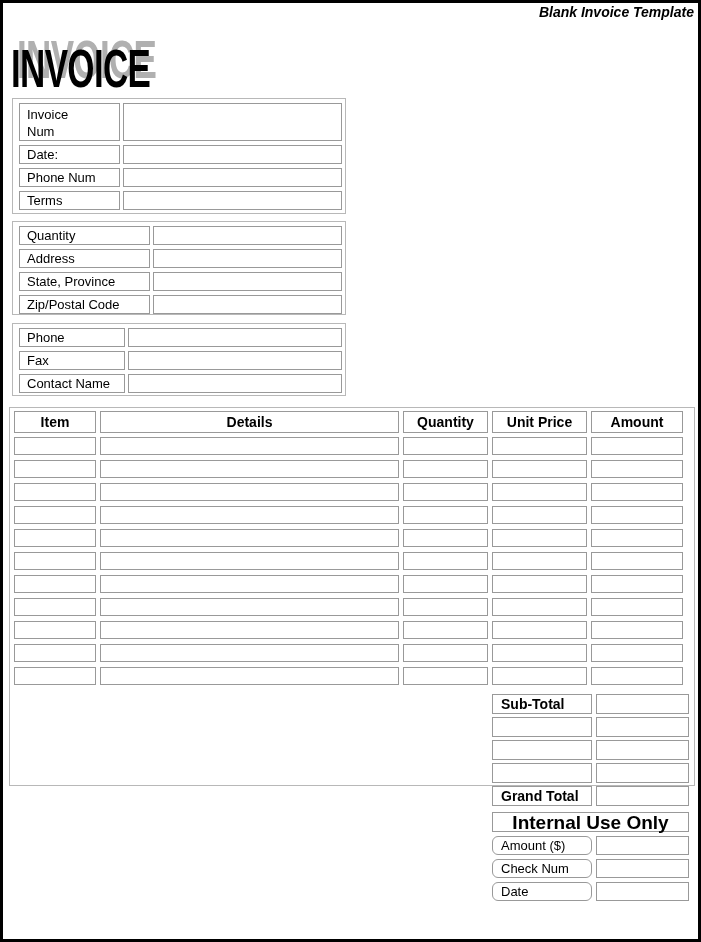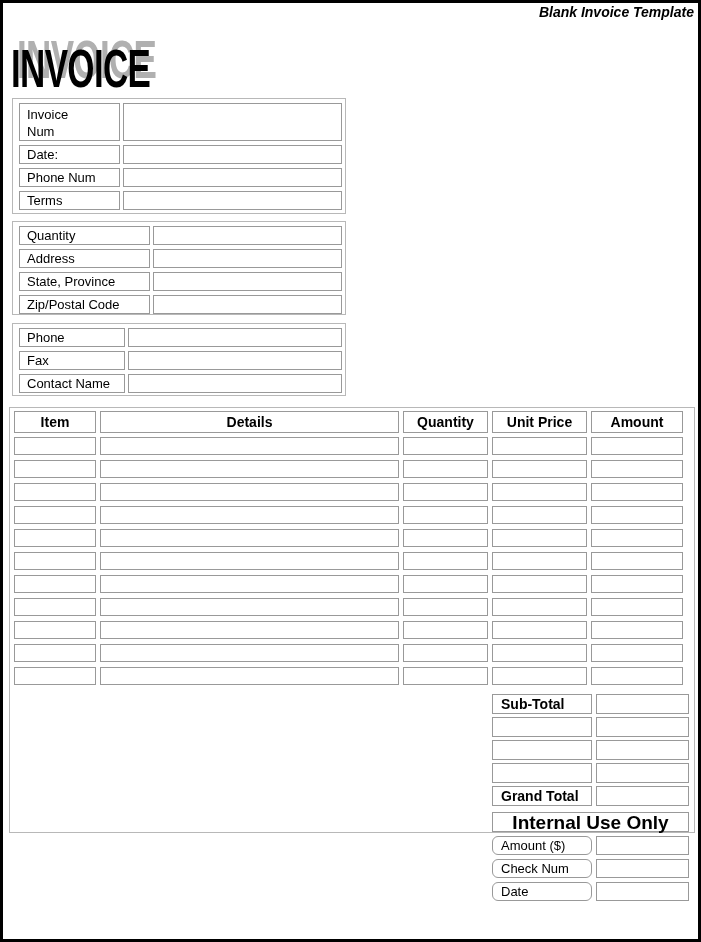--- a/index.html
+++ b/index.html
@@ -50,21 +50,21 @@
   #invoice-info .lbl-cell { width:101px; }
   #company-info .lbl-cell { width:131px; }
   #contact-info .lbl-cell { width:106px; }
   #invoice-info .info-row:nth-of-type(1) .lbl-cell,
   #invoice-info .info-row:nth-of-type(1) .val-cell { height:38px; }
   #invoice-info .info-row:nth-of-type(1) .lbl-cell { padding-right:20px; line-height:17px; padding-top:2px; }
 
   
   .main-box {
     position:absolute; left:6px; top:404px;
-    width:686px; height:426px;
+    width:686px; height:379px;
     border:1px solid #b8b8b8; background:#fff;
   }
   .grid-row {
     display:grid;
     grid-template-columns:82px 299px 85px 95px 92px;
     column-gap:4px;
     margin:0 4px 5px 4px;
   }
   .items-header { margin-top:3px; margin-bottom:4px; }
   .items-header .hcell {

